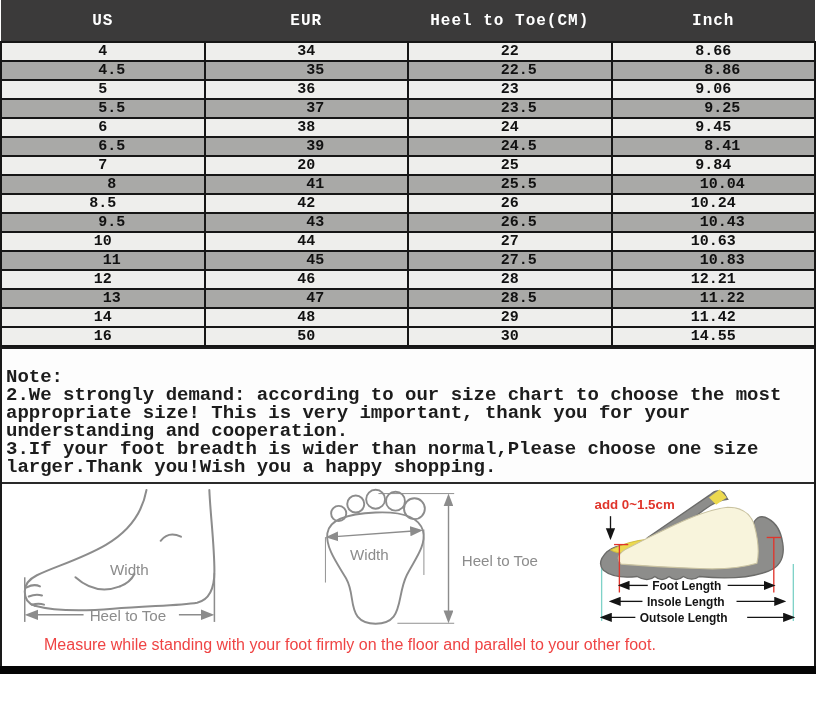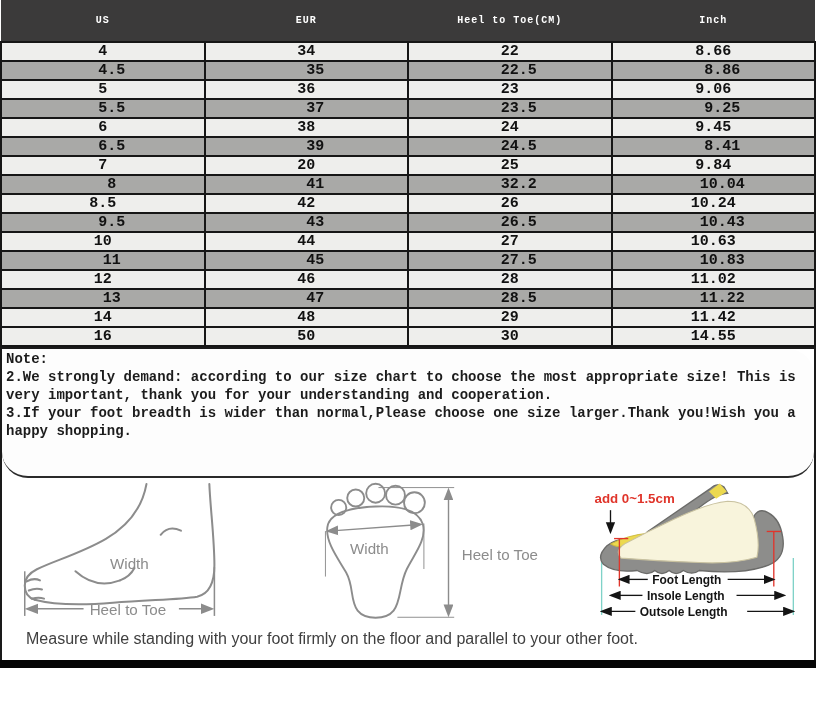--- a/index.html
+++ b/index.html
@@ -7,59 +7,58 @@
     width:816px;height:717px;background:#fff;position:relative;
     font-family:"Liberation Mono","DejaVu Sans Mono",monospace;
     box-sizing:border-box;overflow:hidden;
   }
   
   table.size-table{
     width:816px;border-collapse:collapse;table-layout:fixed;
   }
   table.size-table th{
     height:39px;background:#3b3a3a;color:#fff;
-    font-size:10px;font-weight:bold;letter-spacing:1px;
+    font-size:16px;font-weight:bold;letter-spacing:1px;
     border:none;text-align:center;vertical-align:middle;
   }
   table.size-table td{
     height:17px;text-align:center;vertical-align:middle;
     font-size:15px;font-weight:bold;color:#111;
     border:2px solid #161616;padding:0;
   }
   tr.light td{background:#eeeeec;}
   tr.dark td{background:#a9a9a7;padding-left:18px;}
   
   .bottom-box{
     width:816px;box-sizing:border-box;
     border-left:2px solid #1a1a1a;border-right:2px solid #1a1a1a;
     border-top:2px solid #1a1a1a;
   }
   .notes{
-    box-sizing:border-box;padding:1px 6px 6px 4px;
-    font-size:14px;font-weight:bold;color:#1c1c1c;
+    box-sizing:border-box;padding:19px 6px 6px 4px;
+    font-size:19px;font-weight:bold;color:#1c1c1c;
     line-height:18px;background:#fdfdfd;
     border-bottom:2px solid #2a2a2a;
     min-height:129px;
-    border-radius:26px;
   }
   .notes .note-line{white-space:normal;}
   
   .diagrams{
     height:146px;display:flex;align-items:flex-start;
     background:#fff;padding:2px 4px 0 10px;box-sizing:border-box;
   }
   .diagrams svg{display:block;}
   .diag-label{fill:#8c8c8c;font-family:"Liberation Sans",sans-serif;font-size:16px;}
   .diag-label-sm{fill:#8c8c8c;font-family:"Liberation Sans",sans-serif;font-size:15px;}
   .shoe-label{fill:#141414;font-family:"Liberation Sans",sans-serif;font-size:13.5px;font-weight:bold;}
   .add-label{font-family:"Liberation Sans",sans-serif;font-size:15px;font-weight:bold;}
   
   .caption{
-    font-family:"Liberation Sans",sans-serif;font-size:16px;color:#404040;
-    padding:6px 0 0 24px;height:30px;background:#fff;
+    font-family:"Liberation Sans",sans-serif;font-size:16px;color:#ef4444;
+    padding:6px 0 0 42px;height:30px;background:#fff;
   }
   .bottom-bar{height:8px;background:#050505;width:816px;}
 </style>
 </head>
 <body>
 
 <div class="page">
 
   <table class="size-table">
     <thead>
@@ -109,21 +108,21 @@
         </tr>
         <tr class="light">
           <td>7</td>
           <td>20</td>
           <td>25</td>
           <td>9.84</td>
         </tr>
         <tr class="dark">
           <td>8</td>
           <td>41</td>
-          <td>32.2</td>
+          <td>25.5</td>
           <td>10.04</td>
         </tr>
         <tr class="light">
           <td>8.5</td>
           <td>42</td>
           <td>26</td>
           <td>10.24</td>
         </tr>
         <tr class="dark">
           <td>9.5</td>
@@ -140,21 +139,21 @@
         <tr class="dark">
           <td>11</td>
           <td>45</td>
           <td>27.5</td>
           <td>10.83</td>
         </tr>
         <tr class="light">
           <td>12</td>
           <td>46</td>
           <td>28</td>
-          <td>11.02</td>
+          <td>12.21</td>
         </tr>
         <tr class="dark">
           <td>13</td>
           <td>47</td>
           <td>28.5</td>
           <td>11.22</td>
         </tr>
         <tr class="light">
           <td>14</td>
           <td>48</td>

